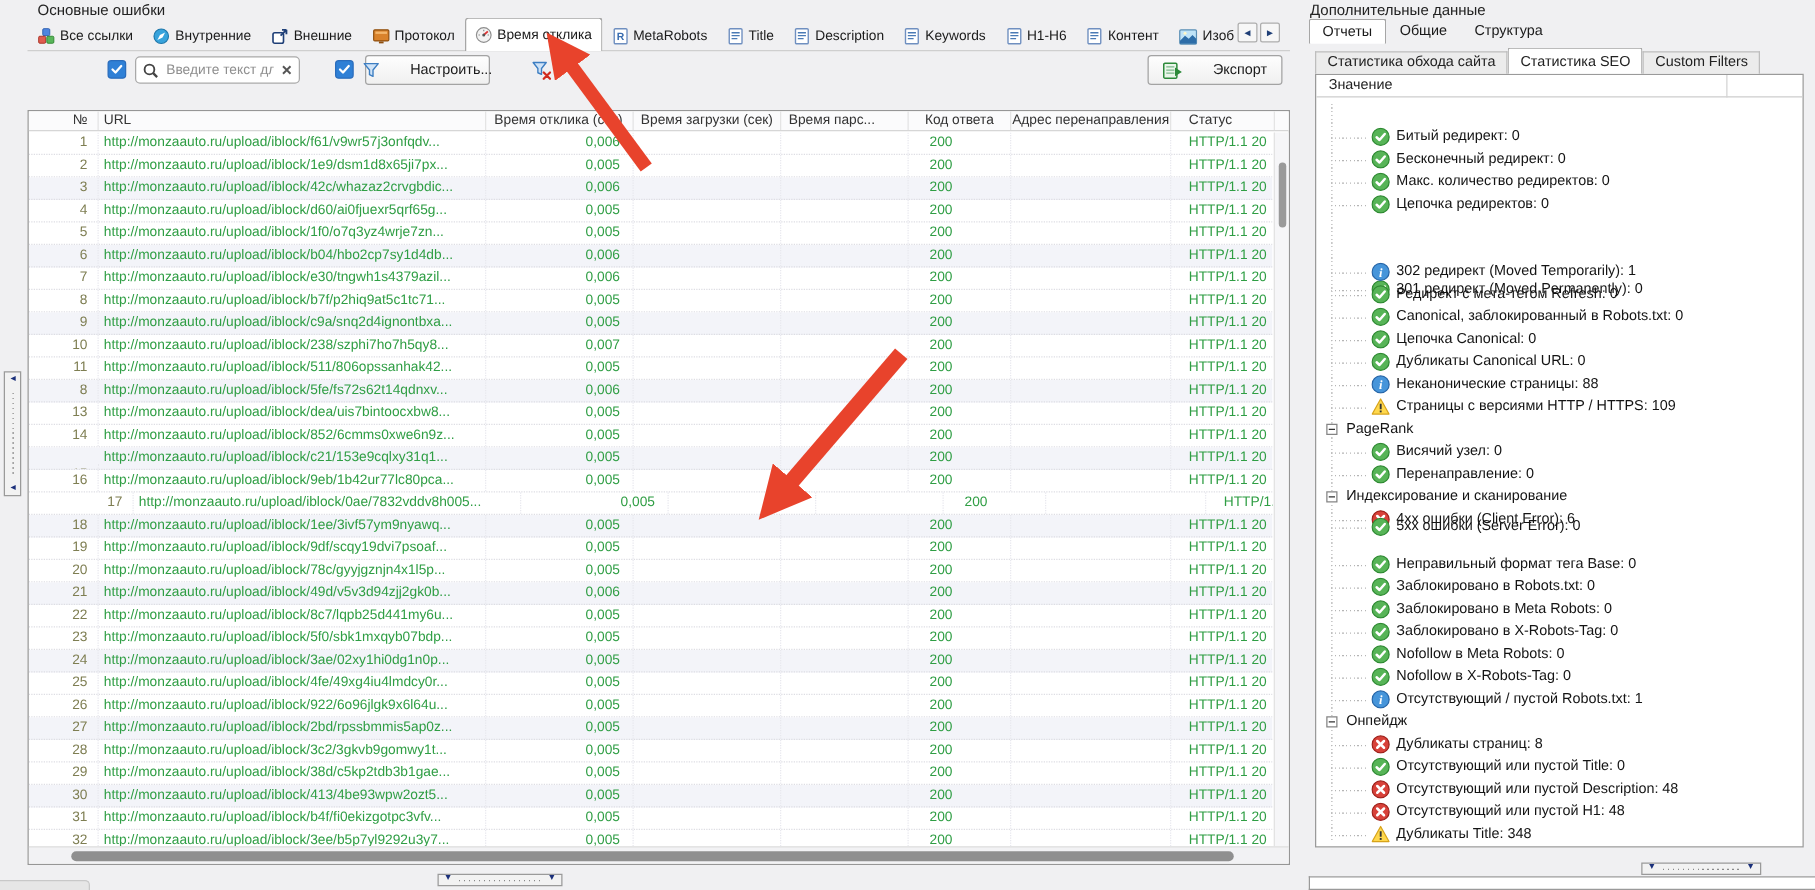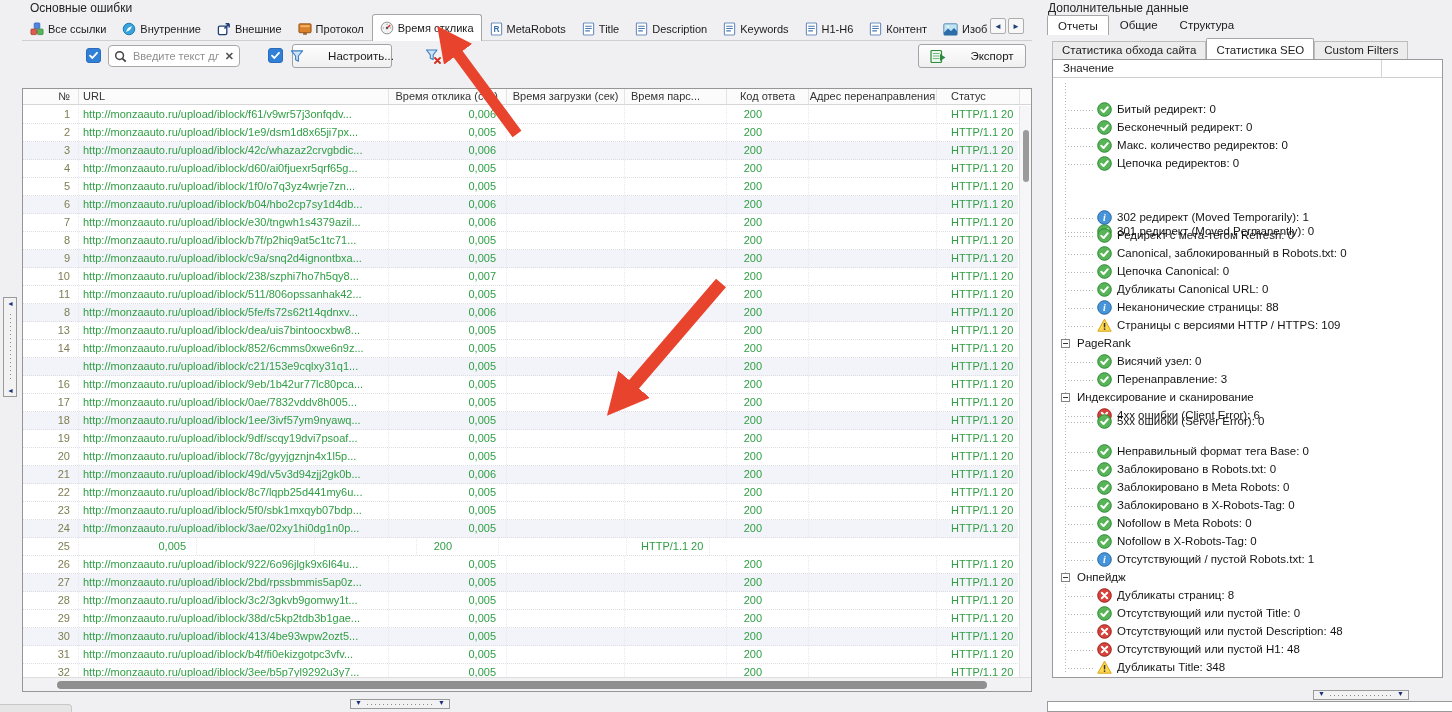--- a/index.html
+++ b/index.html
@@ -433,21 +433,21 @@
         <span class="tcell c-num" style="width: 56px;">16</span>
         <span class="tcell c-url" style="width: 310px;">http://monzaauto.ru/upload/iblock/9eb/1b42ur77lc80pca...</span>
         <span class="tcell c-resp" style="width: 118px;">0,005</span>
         <span class="tcell c-load" style="width: 118px;"></span>
         <span class="tcell c-parse" style="width: 102px;"></span>
         <span class="tcell c-code" style="width: 82px;">200</span>
         <span class="tcell c-redir" style="width: 128px;"></span>
         <span class="tcell c-status" style="width: 83px;">HTTP/1.1 20</span>
       </div>
       <div class="trow">
-        <span class="tcell c-num" style="width: 56px;">17</span>
+        <span class="tcell c-num" style="width: 56px; margin-left: 28px;">17</span>
         <span class="tcell c-url" style="width: 310px;">http://monzaauto.ru/upload/iblock/0ae/7832vddv8h005...</span>
         <span class="tcell c-resp" style="width: 118px;">0,005</span>
         <span class="tcell c-load" style="width: 118px;"></span>
         <span class="tcell c-parse" style="width: 102px;"></span>
         <span class="tcell c-code" style="width: 82px;">200</span>
         <span class="tcell c-redir" style="width: 128px;"></span>
         <span class="tcell c-status" style="width: 83px;">HTTP/1.1 20</span>
       </div>
       <div class="trow">
         <span class="tcell c-num" style="width: 56px;">18</span>
@@ -514,20 +514,21 @@
         <span class="tcell c-url" style="width: 310px;">http://monzaauto.ru/upload/iblock/3ae/02xy1hi0dg1n0p...</span>
         <span class="tcell c-resp" style="width: 118px;">0,005</span>
         <span class="tcell c-load" style="width: 118px;"></span>
         <span class="tcell c-parse" style="width: 102px;"></span>
         <span class="tcell c-code" style="width: 82px;">200</span>
         <span class="tcell c-redir" style="width: 128px;"></span>
         <span class="tcell c-status" style="width: 83px;">HTTP/1.1 20</span>
       </div>
       <div class="trow">
         <span class="tcell c-num" style="width: 56px;">25</span>
+        <span class="tcell c-url" style="width: 310px;">http://monzaauto.ru/upload/iblock/4fe/49xg4iu4lmdcy0r...</span>
         <span class="tcell c-resp" style="width: 118px;">0,005</span>
         <span class="tcell c-load" style="width: 118px;"></span>
         <span class="tcell c-parse" style="width: 102px;"></span>
         <span class="tcell c-code" style="width: 82px;">200</span>
         <span class="tcell c-redir" style="width: 128px;"></span>
         <span class="tcell c-status" style="width: 83px;">HTTP/1.1 20</span>
       </div>
       <div class="trow">
         <span class="tcell c-num" style="width: 56px;">26</span>
         <span class="tcell c-url" style="width: 310px;">http://monzaauto.ru/upload/iblock/922/6o96jlgk9x6l64u...</span>
@@ -747,21 +748,21 @@
             <path d="M4.3 7.8 L6.6 10 L10.8 5.2" fill="none" stroke="#fff" stroke-width="2" stroke-linecap="round" stroke-linejoin="round"></path>
           </svg></span>
         <span class="tlabel">Висячий узел: 0</span>
       </div>
       <div class="titem" style="top: 293px;">
         <span class="stub"></span>
         <span class="ticon"><svg width="15" height="15" viewBox="0 0 15 15">
             <circle cx="7.5" cy="7.5" r="6.8" fill="#57b457" stroke="#2f8a33" stroke-width="1"></circle>
             <path d="M4.3 7.8 L6.6 10 L10.8 5.2" fill="none" stroke="#fff" stroke-width="2" stroke-linecap="round" stroke-linejoin="round"></path>
           </svg></span>
-        <span class="tlabel">Перенаправление: 3</span>
+        <span class="tlabel">Перенаправление: 0</span>
       </div>
       <div class="titem group" style="top: 311px;">
         <span class="expander"></span>
         <span class="tlabel">Индексирование и сканирование</span>
       </div>
       <div class="titem" style="top: 329px;">
         <span class="stub"></span>
         <span class="ticon"><svg width="15" height="15" viewBox="0 0 15 15">
             <circle cx="7.5" cy="7.5" r="6.8" fill="#d8423a" stroke="#9e221c" stroke-width="1"></circle>
             <path d="M4.8 4.8 L10.2 10.2 M10.2 4.8 L4.8 10.2" stroke="#fff" stroke-width="2" stroke-linecap="round"></path>

